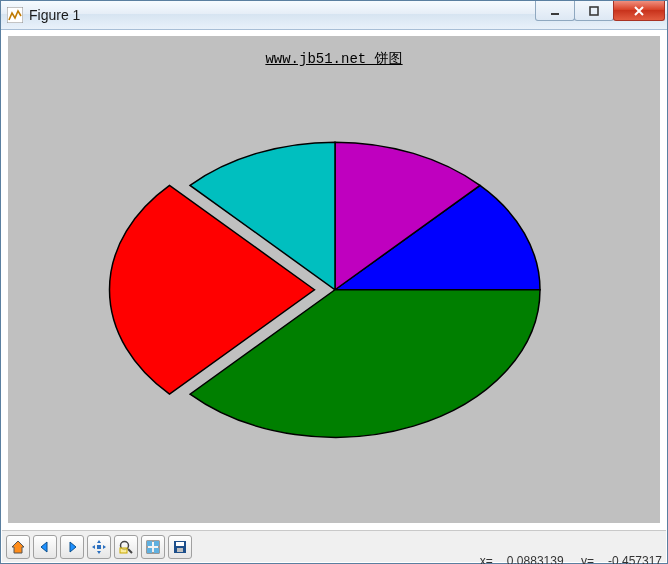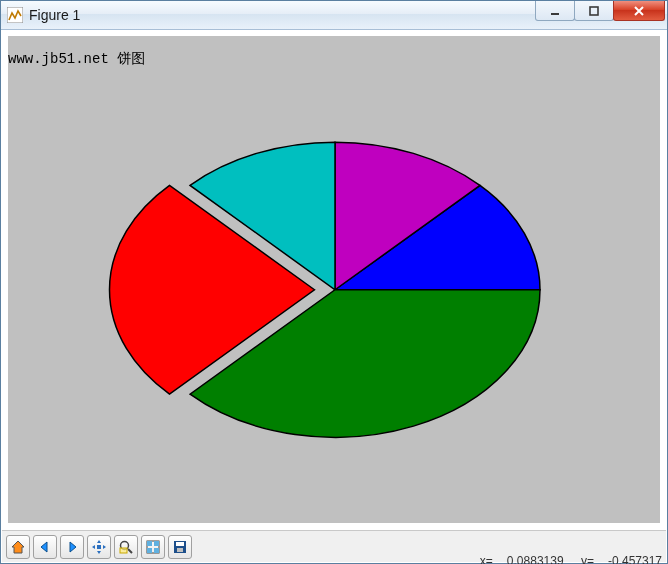--- a/index.html
+++ b/index.html
@@ -82,23 +82,25 @@
     height: 100%;
     background: #c0c0c0;
     position: relative;
     box-sizing: border-box;
   }
   .chart-title {
     position: absolute;
     top: 14px;
     left: 0;
     right: 0;
+    text-align: center;
     font-family: "SimSun","Courier New",monospace;
     font-size: 14px;
     color: #000;
+    text-decoration: underline;
   }
   svg.pie {
     position: absolute;
     top: 0;
     left: 0;
   }
   
   .toolbar {
     position: absolute;
     left: 1px;

